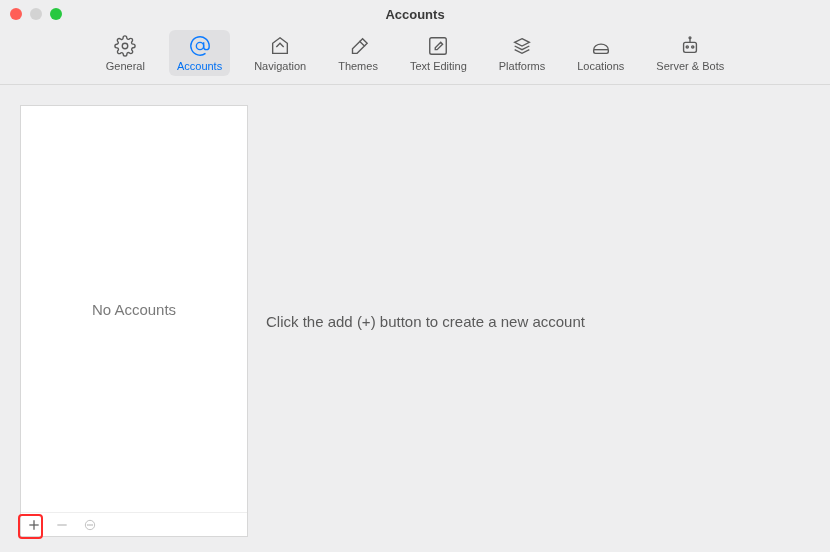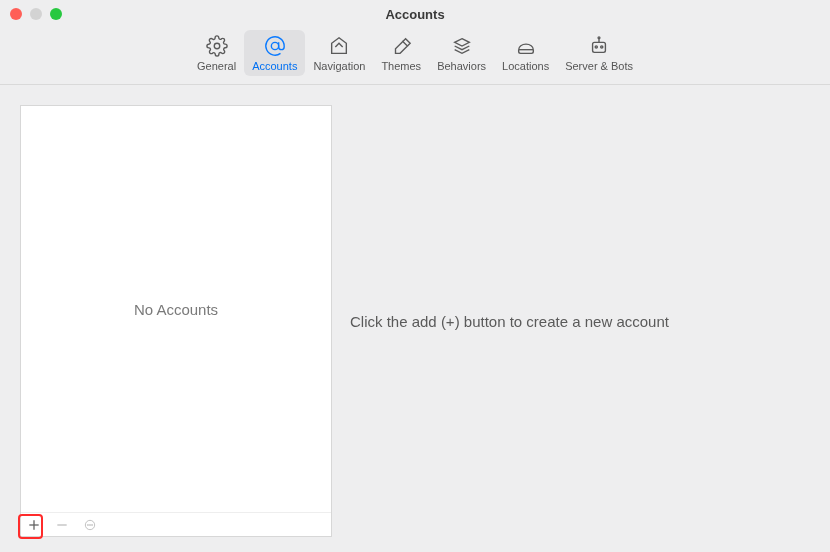--- a/index.html
+++ b/index.html
@@ -36,21 +36,21 @@
     .window-title {
       width: 100%;
       text-align: center;
       font-size: 13px;
       font-weight: 600;
       color: #3a3a3a;
     }
     .toolbar {
       display: flex;
       justify-content: center;
-      gap: 0;
+      gap: 16px;
       padding: 2px 8px 8px 8px;
       border-bottom: 1px solid #d9d9d9;
     }
     .tool-item {
       display: flex;
       flex-direction: column;
       align-items: center;
       padding: 4px 8px 4px 8px;
       border-radius: 6px;
       font-size: 11px;
@@ -76,21 +76,21 @@
       stroke-width: 1.5;
     }
     .tool-label { font-size: 11px; white-space: nowrap; }
     .content {
       display: flex;
       padding: 20px;
       gap: 18px;
       height: calc(100% - 80px);
     }
     .sidebar {
-      width: 312px;
+      width: 228px;
       background: #ffffff;
       border: 1px solid #d7d7d7;
       border-radius: 0px;
       display: flex;
       flex-direction: column;
       position: relative;
     }
     .sidebar-body {
       flex: 1;
       display: flex;
@@ -191,32 +191,41 @@
   <div class="tool-item">
     <div class="icon-wrap">
       <svg width="22" height="22" viewBox="0 0 24 24">
           <path d="M14 7l5 5-8 8H6v-5z"></path>
           <path d="M14 7l3-3 5 5-3 3"></path>
         </svg>
     </div>
     <span class="tool-label">Themes</span>
   </div>
 
+  <div class="tool-item">
+    <div class="icon-wrap">
+      <svg width="22" height="22" viewBox="0 0 24 24">
+          <rect x="3" y="3" width="18" height="18" rx="2"></rect>
+          <path d="M15 8l-6 6v2h2l6-6z"></path>
+        </svg>
+    </div>
+    <span class="tool-label">Text Editing</span>
+  </div>
 
 
 
   <div class="tool-item">
     <div class="icon-wrap">
       <svg width="22" height="22" viewBox="0 0 24 24">
           <polygon points="12 4 20 8 12 12 4 8 12 4"></polygon>
           <polyline points="4 12 12 16 20 12"></polyline>
           <polyline points="4 16 12 20 20 16"></polyline>
         </svg>
     </div>
-    <span class="tool-label">Behaviors</span>
+    <span class="tool-label">Platforms</span>
   </div>
 
   <div class="tool-item">
     <div class="icon-wrap">
       <svg width="22" height="22" viewBox="0 0 24 24">
           <path d="M4 16 a8 6 0 0 1 16 0"></path>
           <line x1="4" y1="16" x2="20" y2="16"></line>
           <path d="M4 16 v2 a2 2 0 0 0 2 2 h12 a2 2 0 0 0 2-2 v-2"></path>
         </svg>
     </div>

